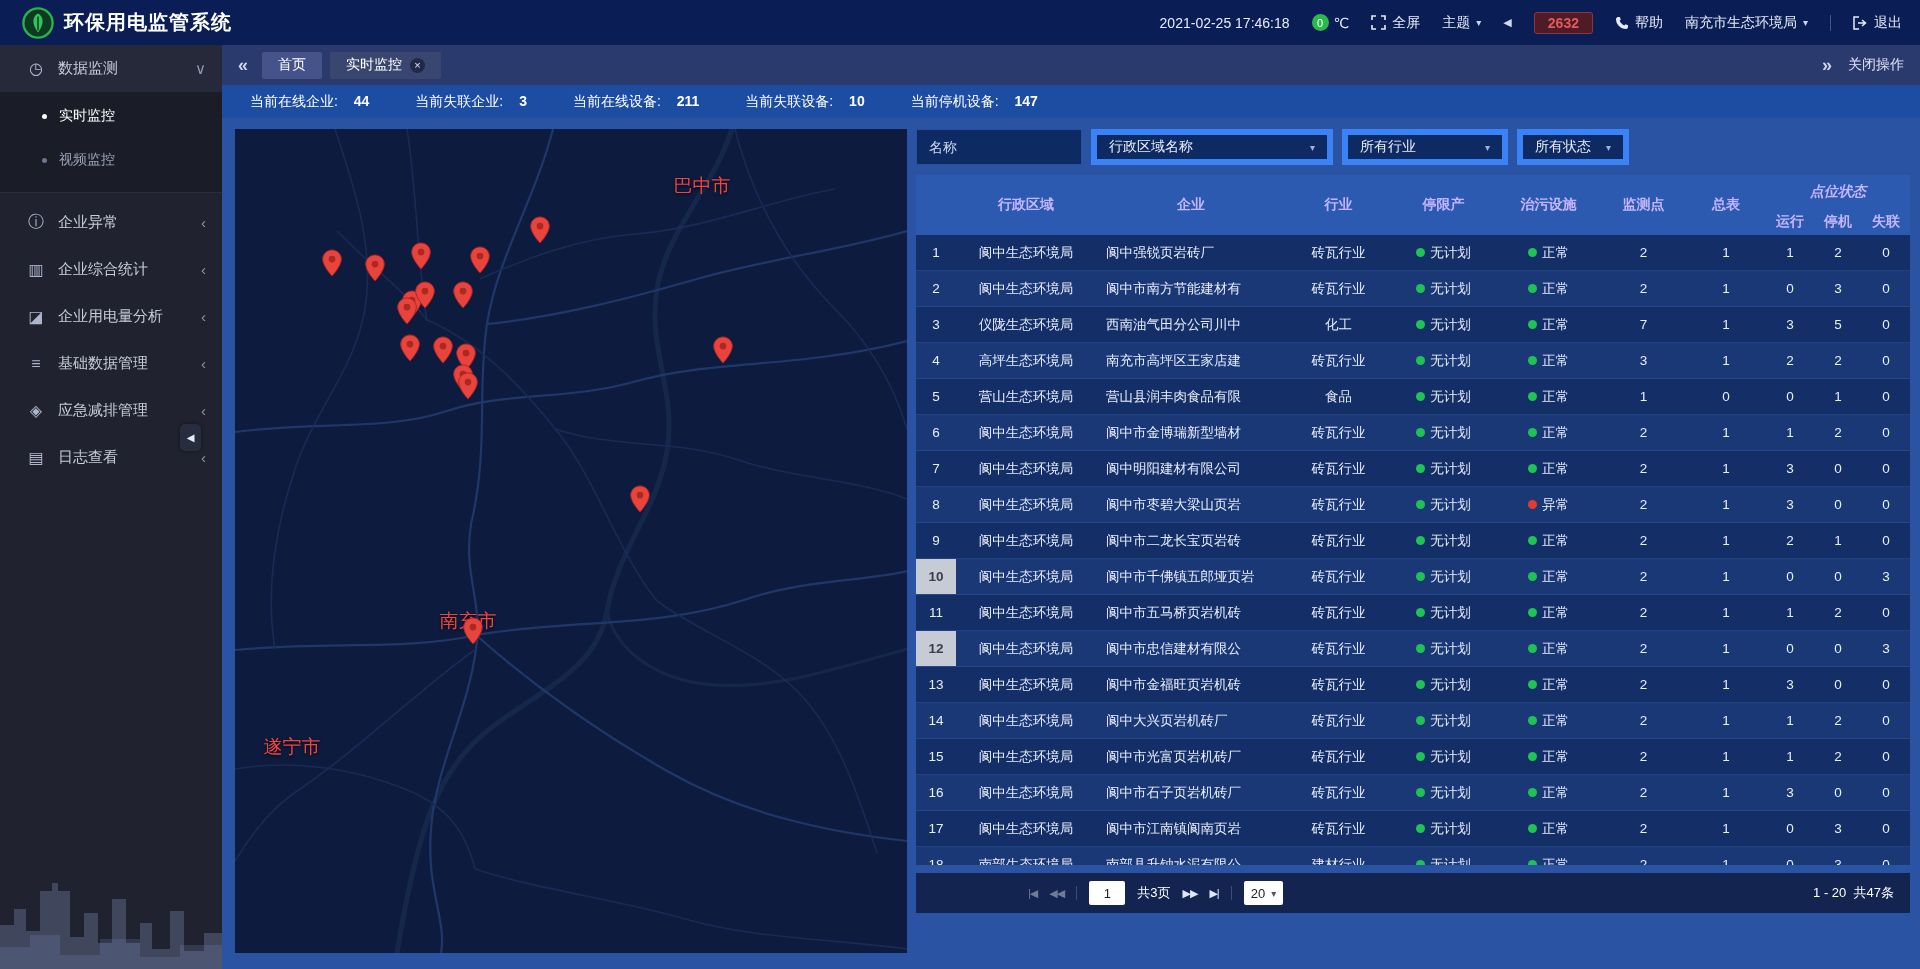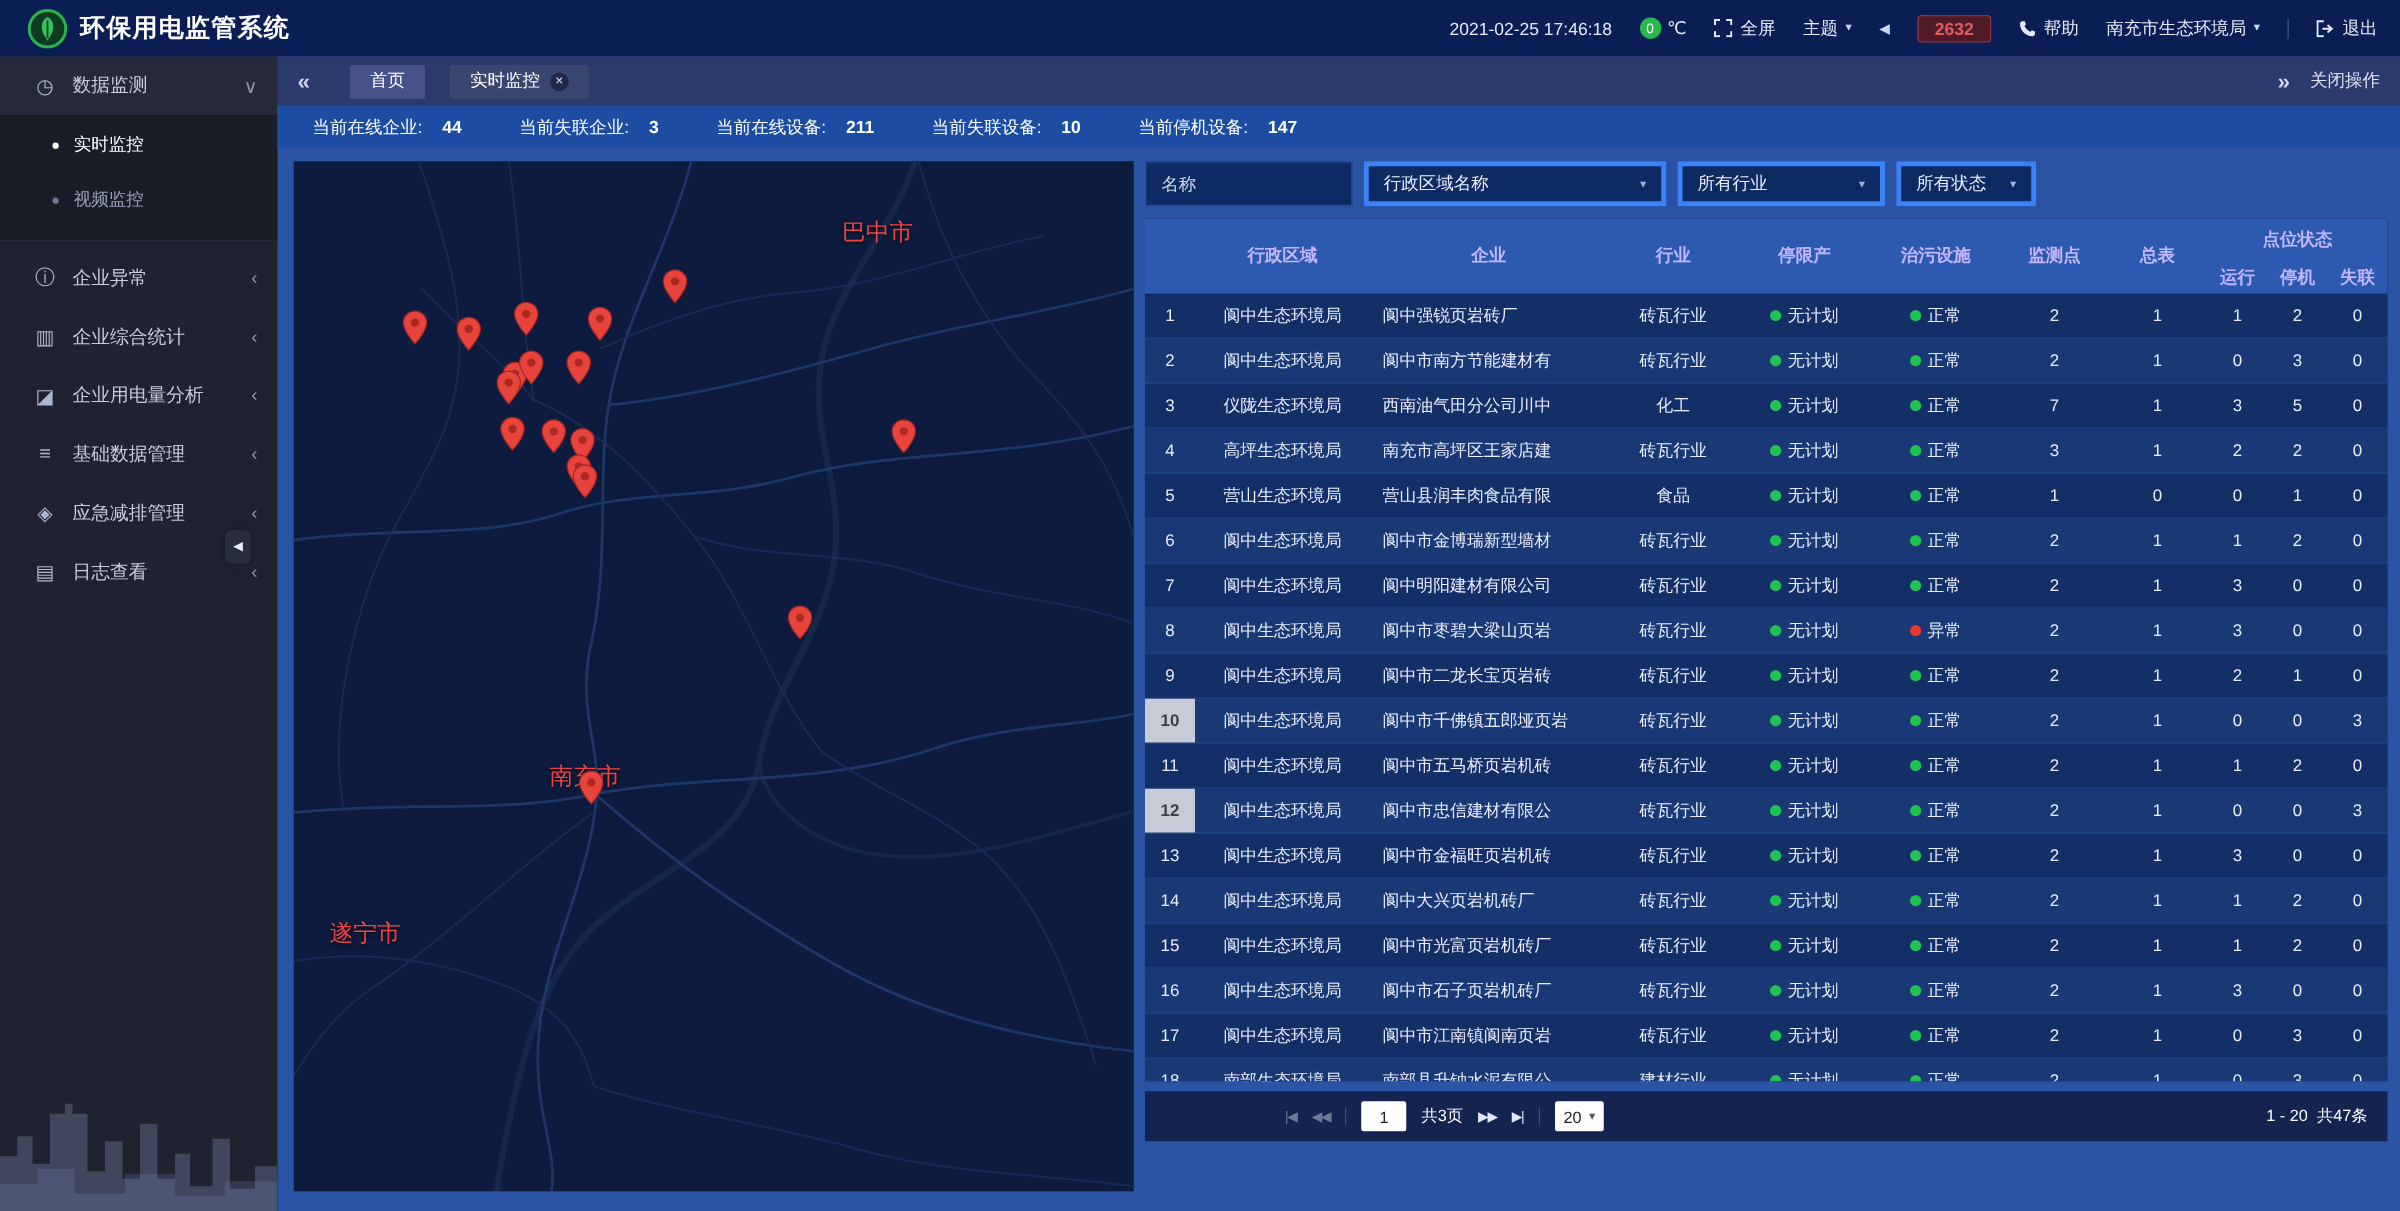--- a/index.html
+++ b/index.html
@@ -32,21 +32,21 @@
 .sub-item.active .bullet{background:#fff}
 .skyline{position:absolute;left:0;bottom:0}
 
 
 .collapse-toggle{position:absolute;left:180px;top:424px;width:21px;height:27px;background:#272c3f;border-radius:5px;color:#e8ecf7;display:flex;align-items:center;justify-content:center;font-size:10px;z-index:6;cursor:pointer;box-shadow:0 0 4px rgba(0,0,0,.45)}
 
 
 .main{position:absolute;left:222px;top:45px;right:0;bottom:0;display:flex;flex-direction:column}
 .tabbar{height:40px;background:#2b3a6d;display:flex;align-items:center;padding:0 16px;color:#dfe4f4;flex:0 0 auto}
 .tab-arrow{font-size:18px;font-weight:bold;color:#cdd5ec;cursor:pointer;line-height:1}
-.tabs{display:flex;gap:20px;margin-left:32px}
+.tabs{display:flex;gap:8px;margin-left:14px}
 .tab{height:27px;display:flex;align-items:center;padding:0 16px;background:#46538a;border-radius:2px;font-size:14px;color:#fff;cursor:pointer;gap:8px}
 .tab.active{background:#39466f}
 .tab-close{width:15px;height:15px;border-radius:50%;background:#20294a;color:#e3e7f4;font-size:11px;line-height:14px;text-align:center;cursor:pointer}
 .tabbar-right{margin-left:auto;display:flex;align-items:center;gap:16px;font-size:14px}
 .close-ops{cursor:pointer}
 
 
 .statsbar{height:33px;background:#1d4da2;display:flex;align-items:center;gap:46px;padding:0 28px;color:#fff;font-size:14px;flex:0 0 auto}
 .stat b{font-weight:bold;margin-left:12px}
 
@@ -56,30 +56,30 @@
 .map-roads{position:absolute;left:0;top:0}
 .city-label{position:absolute;color:#ef4444;font-size:19px;text-shadow:0 1px 3px rgba(0,0,0,.8);transform:translate(-50%,-50%);white-space:nowrap}
 .pin{position:absolute;transform:translate(-50%,-100%);cursor:pointer}
 
 .right-panel{flex:1;min-width:0;display:flex;flex-direction:column}
 
 
 .filters{display:flex;gap:9px;height:36px;flex:0 0 auto}
 .f-input{width:166px;background:#0e2a63;border:1px solid #28509e;color:#e8edf9;font-size:14px;padding:0 12px;outline:none;font-family:inherit}
 .f-input::placeholder{color:#cfd8ee;opacity:1}
-.f-select{background:#0e2a63;border:4px solid #3b82f6;color:#e8edf9;font-size:14px;display:flex;align-items:center;justify-content:space-between;padding:0 12px;cursor:pointer}
+.f-select{background:#0e2a63;border:6px solid #3b82f6;color:#e8edf9;font-size:14px;display:flex;align-items:center;justify-content:space-between;padding:0 12px;cursor:pointer}
 .f-select .caret{color:#9fb0d8}
 .w240{width:242px}.w166{width:166px}.w112{width:112px}
 
 
 .tbl{margin-top:10px;height:690px;overflow:hidden;flex:0 0 auto;background:#142e68;--cols:40px 140px 190px 105px 105px 105px 85px 80px 48px 48px 48px}
 .thead{display:grid;grid-template-columns:var(--cols);grid-template-rows:34px 26px;background:#2c5ab0;color:#c4b5fd;font-weight:bold;font-size:14px}
 .th{display:flex;align-items:center;justify-content:center;white-space:nowrap}
 .th.span2{grid-row:1 / span 2}
-.th.group{}
+.th.group{font-style:italic}
 .trow{display:grid;grid-template-columns:var(--cols);height:36px;font-size:13.5px;color:#e9eefb;border-bottom:1px solid rgba(66,112,190,.32);cursor:pointer}
 .trow.even{background:#193875}
 .trow.odd{background:#142e68}
 .td{display:flex;align-items:center;justify-content:center;overflow:hidden;white-space:nowrap}
 .td.left{justify-content:flex-start;padding-left:10px}
 .num-cell.hl{background:#c6cbd6;color:#3a3f4c;font-weight:bold}
 .dot{width:9px;height:9px;border-radius:50%;margin-right:5px;flex:0 0 auto}
 .dot.g{background:#1fc352}
 .dot.r{background:#e23c30}
 

